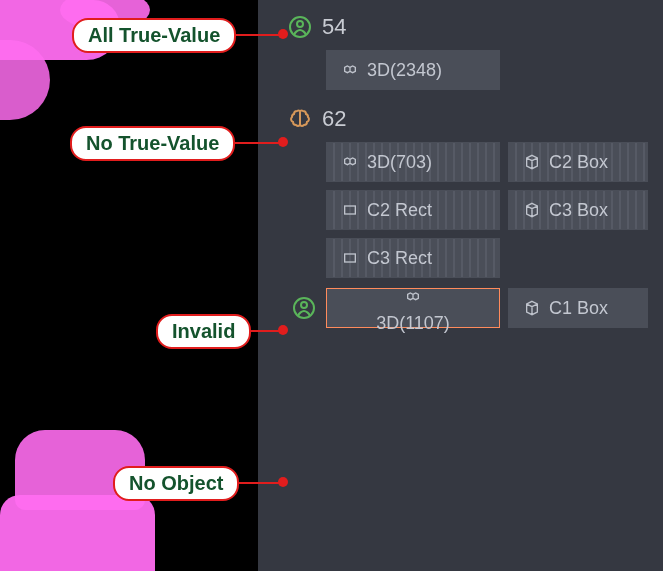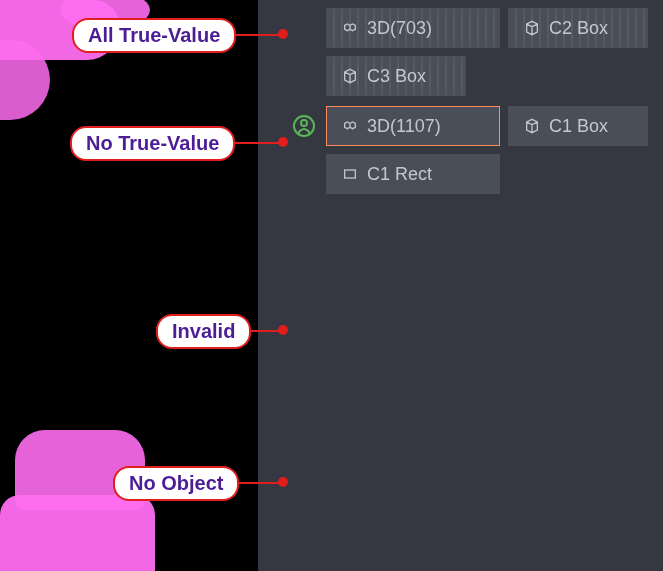--- a/index.html
+++ b/index.html
@@ -57,20 +57,21 @@
     height: 40px;
     padding: 0 14px;
     background: #4a4e58;
     color: #c3c7d0;
     font-size: 18px;
     min-width: 174px;
     border: 1px solid #4a4e58;
   }
   .chip.highlight {
     border: 1px solid #ff8b5c;
+    flex-direction: column;
   }
   .chip.striped {
     background: repeating-linear-gradient(90deg,#4a4e58 0 6px,#565a65 6px 8px);
   }
   .chip .chip-icon {
     width: 18px; height: 18px;
     display: flex; align-items: center; justify-content: center;
   }
   .chip .plus {
     margin-left: auto;
@@ -87,21 +88,21 @@
     width: 24px; height: 24px;
   }
   
   .callout {
     position: absolute;
     border: 2px solid #e11d1d;
     background: #fff;
     border-radius: 16px;
     padding: 4px 14px;
     font-size: 20px;
-    color: #4c1d95;
+    color: #14532d;
     font-weight: 600;
     white-space: nowrap;
     z-index: 50;
   }
   .leader {
     position: absolute;
     height: 2px;
     background: #e11d1d;
     z-index: 49;
   }
@@ -121,46 +122,92 @@
   <div class="pointcloud" style="left:0;top:0;width:120px;height:60px;border-radius:0 40px 50px 0;opacity:.95"></div>
   <div class="pointcloud" style="left:60px;top:-10px;width:90px;height:40px;border-radius:50%;opacity:.9"></div>
   <div class="pointcloud" style="left:0;top:40px;width:50px;height:80px;border-radius:0 40px 40px 0;opacity:.85"></div>
 
   <div class="pointcloud" style="left:15px;top:430px;width:130px;height:80px;border-radius:30px 30px 10px 10px;opacity:.9"></div>
   <div class="pointcloud" style="left:0;top:495px;width:155px;height:76px;border-radius:20px 20px 0 0;opacity:.95"></div>
 </div>
 
 <div class="rightpane">
 
-
-  <div class="group">
+  <div class="group">
+    <div class="group-header">
+      <span class="status-icon">
+        <svg width="24" height="24" viewBox="0 0 24 24" fill="none" stroke="#5ab55a" stroke-width="2">
+            <circle cx="12" cy="12" r="10"></circle>
+            <circle cx="12" cy="9" r="3"></circle>
+            <path d="M6 20c1-3 4-5 6-5s5 2 6 5"></path>
+          </svg>
+      </span>
+      <span>54</span>
+    </div>
+    <div class="chips">
+      <div class="chip">
+        <span class="chip-icon">
+          <svg width="16" height="16" viewBox="0 0 24 24" fill="none" stroke="#bfc3cc" stroke-width="2">
+              <path d="M4 8l4-2 4 2v6l-4 2-4-2zM12 8l4-2 4 2v6l-4 2-4-2z"></path>
+            </svg>
+        </span>
+        <span>3D(2348)</span>
+      </div>
+    </div>
+  </div>
+
+  <div class="group">
+    <div class="group-header">
+      <span class="status-icon">
+        <svg width="24" height="24" viewBox="0 0 24 24" fill="none" stroke="#d6985a" stroke-width="2">
+            <path d="M9 4a3 3 0 00-3 3 3 3 0 00-2 3 3 3 0 001 5 3 3 0 003 3 3 3 0 004 0V4a3 3 0 00-3 0zM15 4a3 3 0 013 3 3 3 0 012 3 3 3 0 01-1 5 3 3 0 01-3 3 3 3 0 01-4 0V4a3 3 0 013 0z"></path>
+          </svg>
+      </span>
+      <span>62</span>
+    </div>
     <div class="chips">
       <div class="chip striped">
         <span class="chip-icon">
           <svg width="16" height="16" viewBox="0 0 24 24" fill="none" stroke="#bfc3cc" stroke-width="2">
               <path d="M4 8l4-2 4 2v6l-4 2-4-2zM12 8l4-2 4 2v6l-4 2-4-2z"></path>
             </svg>
         </span>
         <span>3D(703)</span>
       </div>
       <div class="chip striped" style="min-width:140px">
         <span class="chip-icon">
           <svg width="16" height="16" viewBox="0 0 24 24" fill="none" stroke="#bfc3cc" stroke-width="2">
               <path d="M12 2l8 4v12l-8 4-8-4V6zM4 6l8 4 8-4M12 10v12"></path>
             </svg>
         </span>
         <span>C2 Box</span>
       </div>
+      <div class="chip striped">
+        <span class="chip-icon">
+          <svg width="16" height="16" viewBox="0 0 24 24" fill="none" stroke="#bfc3cc" stroke-width="2">
+              <rect x="4" y="6" width="16" height="12"></rect>
+            </svg>
+        </span>
+        <span>C2 Rect</span>
+      </div>
       <div class="chip striped" style="min-width:140px">
         <span class="chip-icon">
           <svg width="16" height="16" viewBox="0 0 24 24" fill="none" stroke="#bfc3cc" stroke-width="2">
               <path d="M12 2l8 4v12l-8 4-8-4V6zM4 6l8 4 8-4M12 10v12"></path>
             </svg>
         </span>
         <span>C3 Box</span>
+      </div>
+      <div class="chip striped">
+        <span class="chip-icon">
+          <svg width="16" height="16" viewBox="0 0 24 24" fill="none" stroke="#bfc3cc" stroke-width="2">
+              <rect x="4" y="6" width="16" height="12"></rect>
+            </svg>
+        </span>
+        <span>C3 Rect</span>
       </div>
     </div>
   </div>
 
   <div class="group">
     <div class="chips" style="position:relative">
       <span class="preicon" style="top:8px">
         <svg width="24" height="24" viewBox="0 0 24 24" fill="none" stroke="#5ab55a" stroke-width="2">
             <circle cx="12" cy="12" r="10"></circle>
             <circle cx="12" cy="9" r="3"></circle>
@@ -176,28 +223,20 @@
         <span>3D(1107)</span>
       </div>
       <div class="chip" style="min-width:140px">
         <span class="chip-icon">
           <svg width="16" height="16" viewBox="0 0 24 24" fill="none" stroke="#bfc3cc" stroke-width="2">
               <path d="M12 2l8 4v12l-8 4-8-4V6zM4 6l8 4 8-4M12 10v12"></path>
             </svg>
         </span>
         <span>C1 Box</span>
       </div>
-      <div class="chip">
-        <span class="chip-icon">
-          <svg width="16" height="16" viewBox="0 0 24 24" fill="none" stroke="#bfc3cc" stroke-width="2">
-              <rect x="4" y="6" width="16" height="12"></rect>
-            </svg>
-        </span>
-        <span>C1 Rect</span>
-      </div>
     </div>
   </div>
 
   <div class="group">
   </div>
 
 </div>
 
 <div class="callout" style="left:72px;top:18px">All True-Value</div>
 <div class="leader" style="left:225px;top:34px;width:55px"></div>

